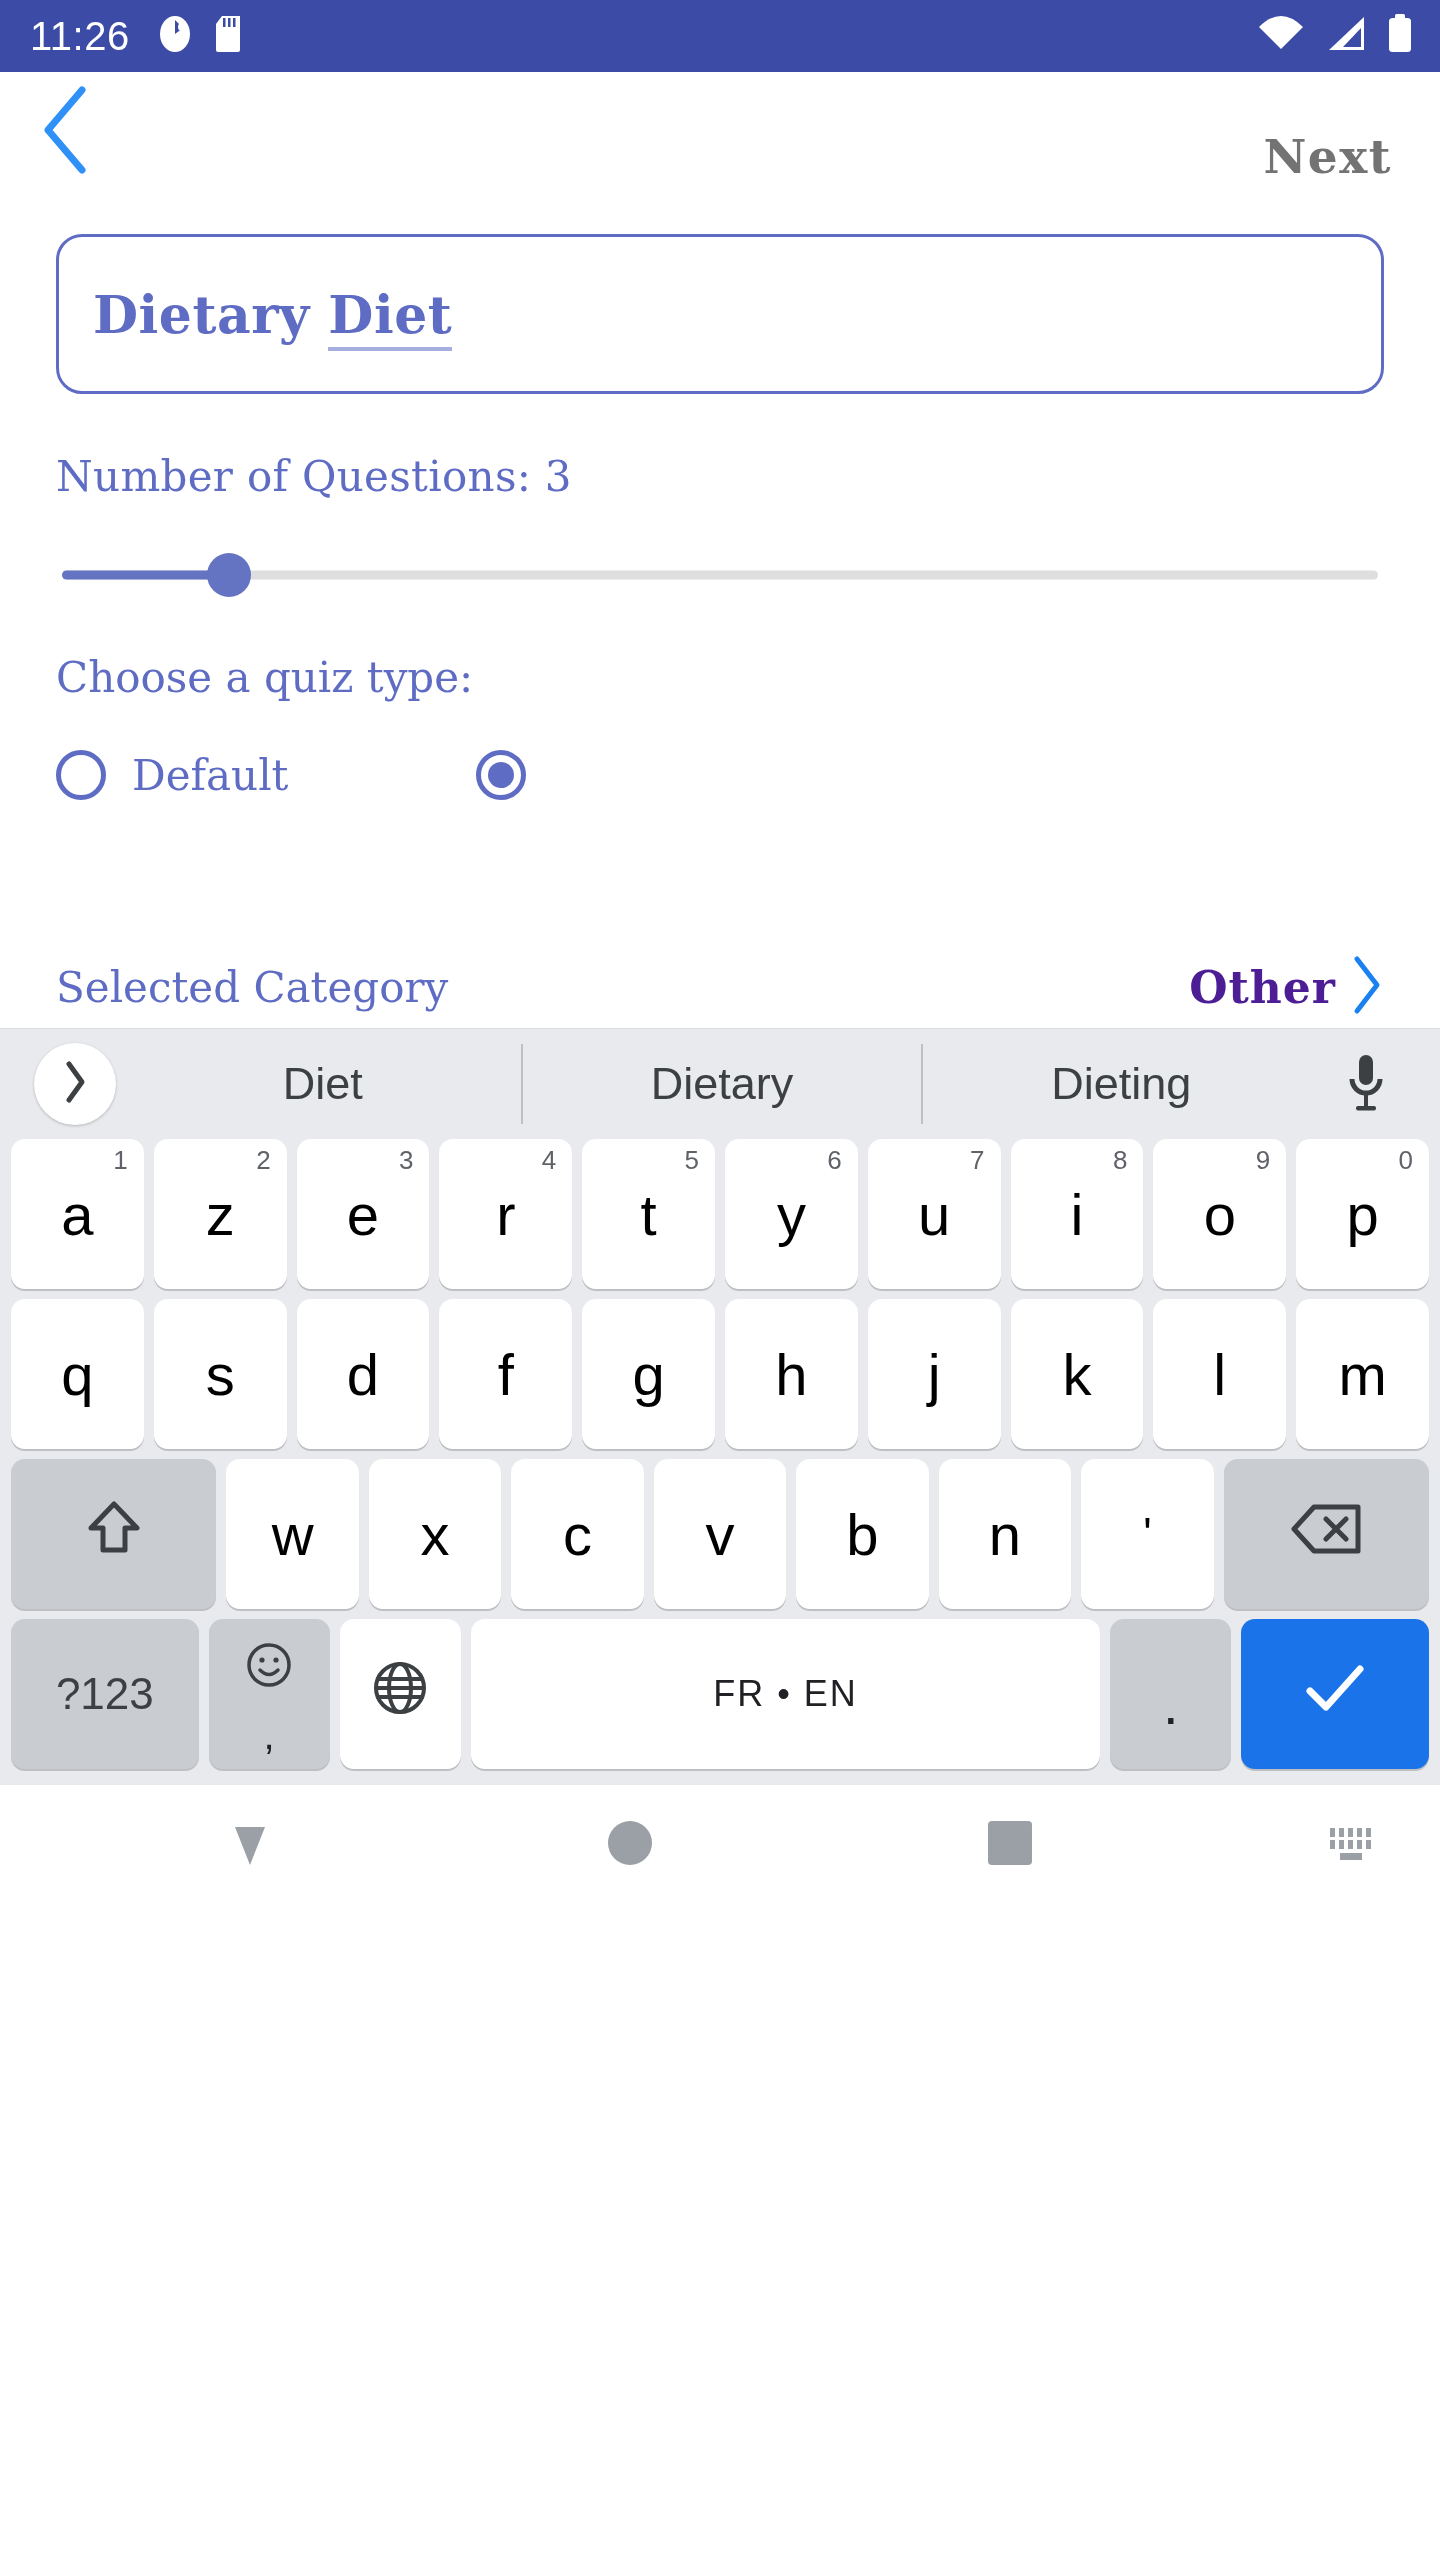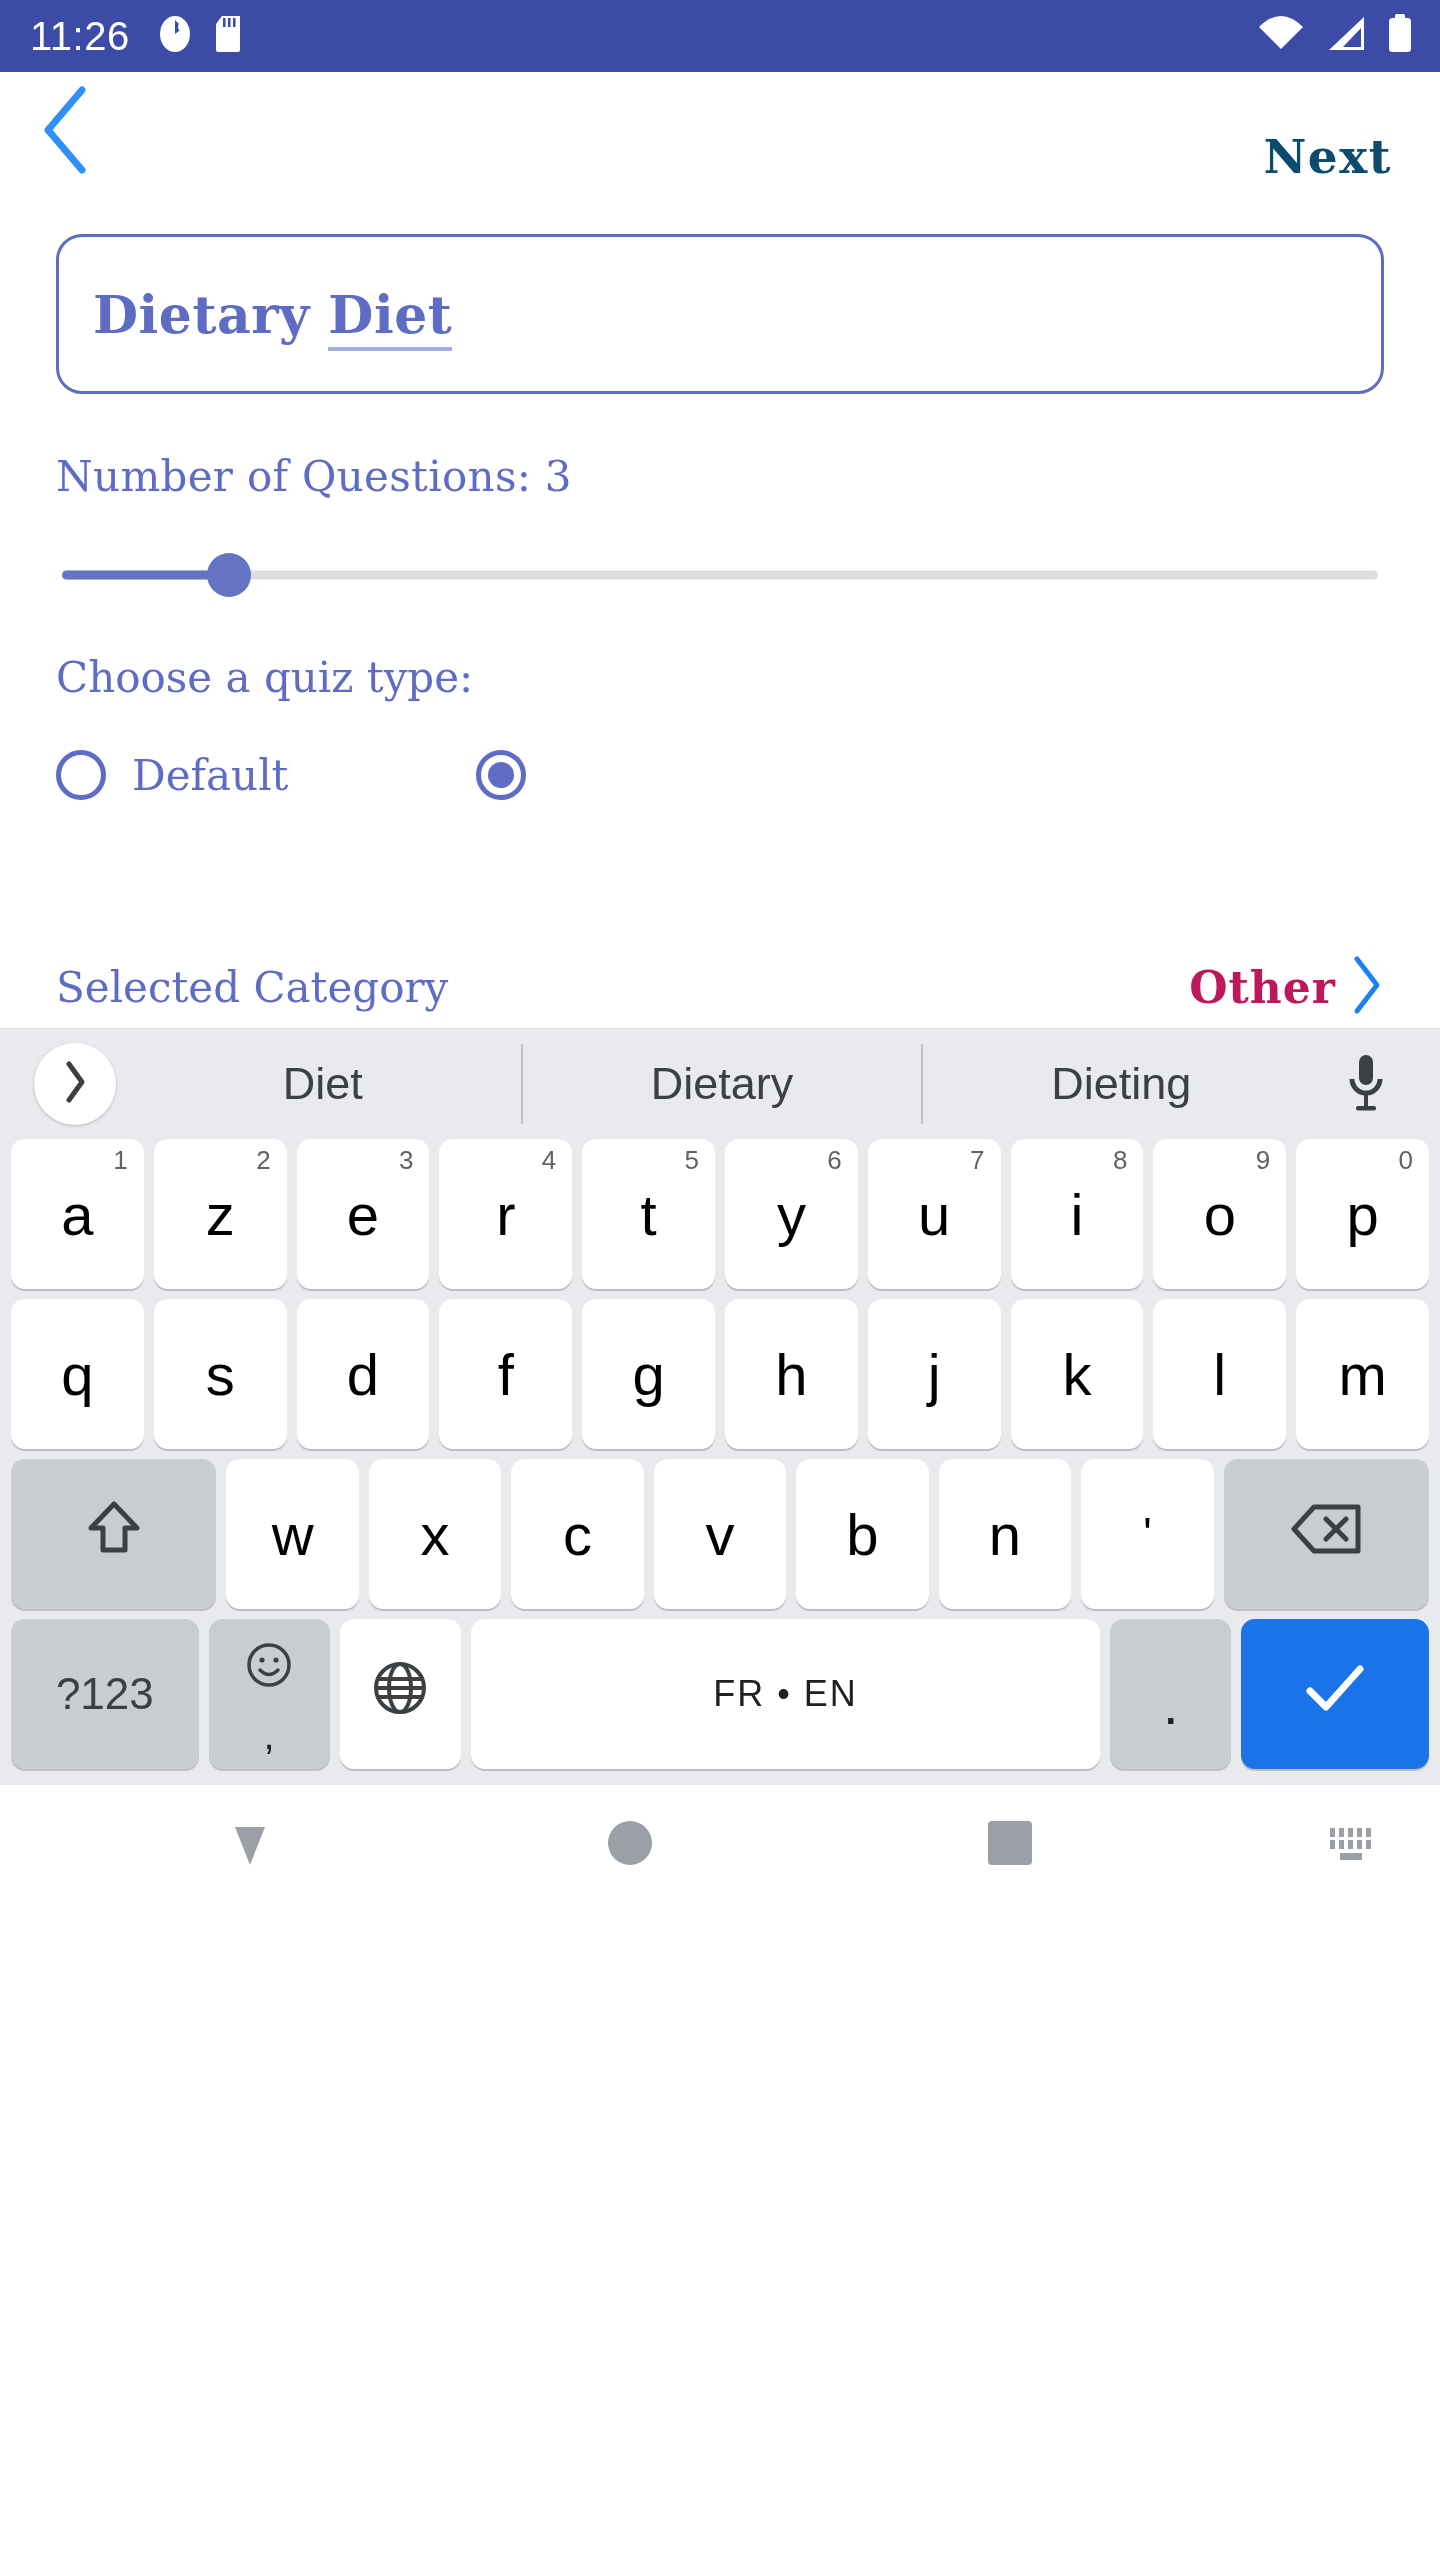--- a/index.html
+++ b/index.html
@@ -42,21 +42,21 @@
   }
   .back-btn {
     width: 78px; height: 92px;
     display: flex; align-items: center; justify-content: flex-start;
     cursor: pointer;
   }
   .next-btn {
     font-family: "DejaVu Serif", serif;
     font-weight: bold;
     font-size: 47px;
-    color: #0c4a6e;
+    color: #737373;
     letter-spacing: 1.5px;
     cursor: pointer;
     padding: 6px 8px;
     margin-top: 48px;
   }
 
   
   .content {
     flex: 1 1 auto;
     padding: 0 56px;
@@ -167,21 +167,21 @@
   .category-label {
     font-family: "DejaVu Serif", serif;
     font-size: 42px;
     color: #5f6cc4;
   }
   .category-value-wrap { display: flex; align-items: center; gap: 14px; }
   .category-value {
     font-family: "DejaVu Serif", serif;
     font-weight: bold;
     font-size: 44px;
-    color: #be185d;
+    color: #4c1d95;
     letter-spacing: 1px;
   }
 
   
   .keyboard {
     flex: 0 0 auto;
     background: #e8eaed;
     padding-bottom: 6px;
     border-top: 1px solid #dcdee1;
   }

